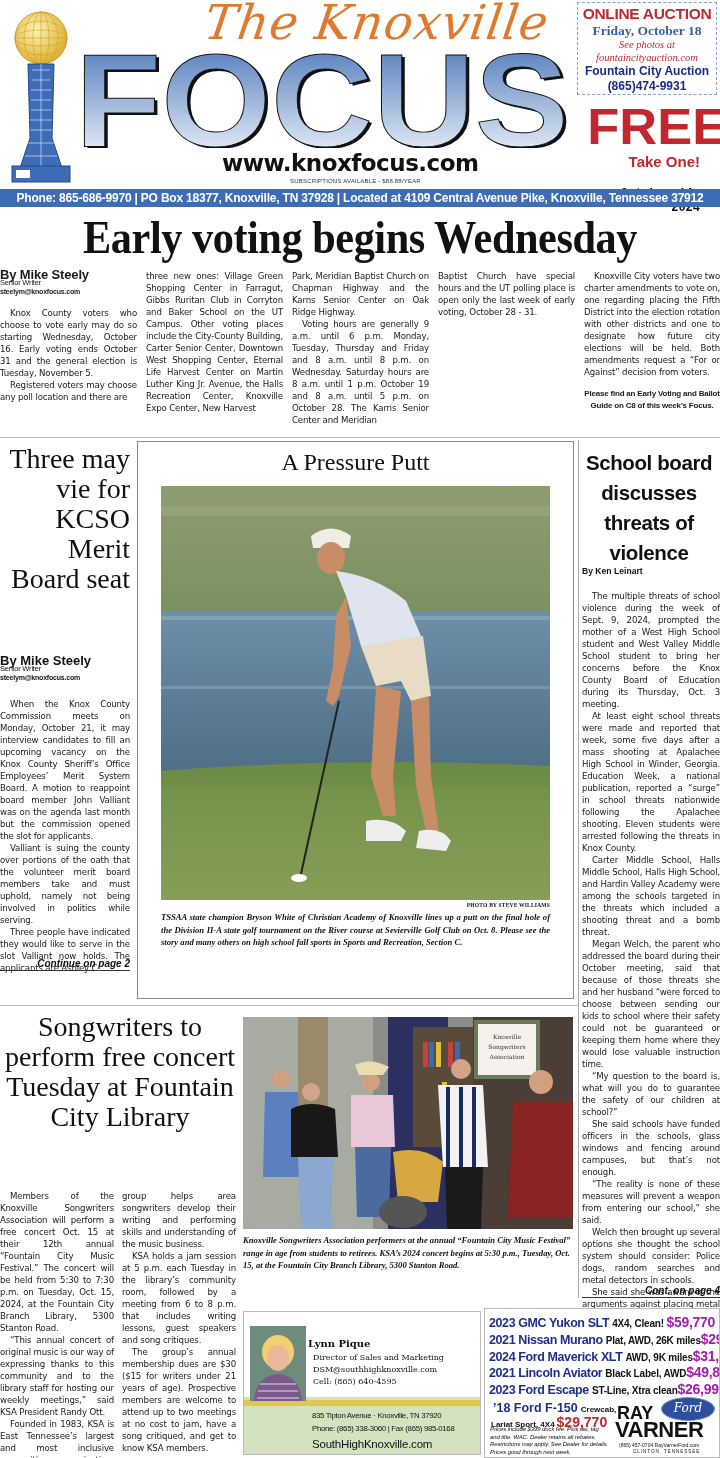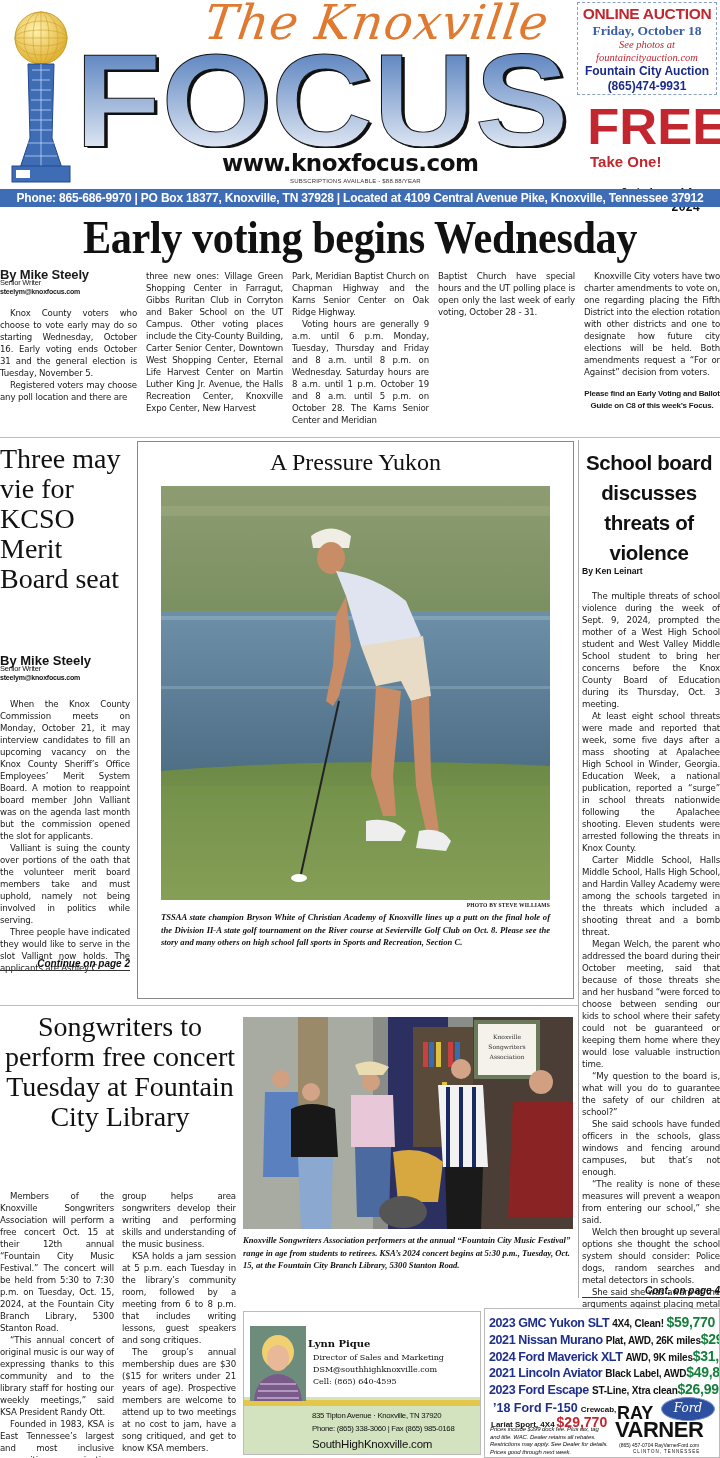--- a/index.html
+++ b/index.html
@@ -16,21 +16,21 @@
 
 #auction-box{left:577px;top:2px;width:140px;height:93px;border:1px dashed #8aa0c8;text-align:center;padding-top:2px;background:#fff}
 #auction-title{font-family:"Liberation Sans",sans-serif;font-weight:bold;font-size:15.5px;color:#c2262e;letter-spacing:-0.3px;line-height:18px}
 #auction-date{font-family:"Liberation Serif",serif;font-weight:bold;font-size:13.5px;color:#3a5da8;line-height:16px}
 #auction-see{font-family:"Liberation Serif",serif;font-style:italic;font-size:10.5px;color:#c2262e;line-height:12px}
 #auction-url{font-family:"Liberation Serif",serif;font-style:italic;font-size:10.5px;color:#c2262e;line-height:13px}
 #auction-name{font-family:"Liberation Sans",sans-serif;font-weight:bold;font-size:12px;color:#1a2a8a;line-height:15px}
 #auction-phone{font-family:"Liberation Sans",sans-serif;font-weight:bold;font-size:12px;color:#1a2a8a;line-height:15px}
 
 #free{left:590px;top:102px;width:110px;text-align:center;font-family:"Liberation Sans",sans-serif;font-weight:bold;font-size:50px;color:#c2262e;line-height:50px;transform:scaleX(1.05)}
-#take-one{left:590px;top:153px;width:110px;text-align:left;font-family:"Liberation Sans",sans-serif;font-weight:bold;font-size:15px;color:#c2262e}
+#take-one{left:590px;top:153px;width:110px;text-align:right;font-family:"Liberation Sans",sans-serif;font-weight:bold;font-size:15px;color:#c2262e}
 #issue-date{left:590px;top:187px;width:110px;text-align:right;font-family:Liberation Mono, monospace;font-size:12px;color:#111;font-weight:bold}
 
 #contact-bar{left:0;top:189px;width:720px;height:18px;background:#3e6db5;color:#fff;text-align:center;font-family:"Liberation Sans",sans-serif;font-weight:bold;font-size:12px;line-height:18px;letter-spacing:-0.2px}
 
 #headline{left:0;top:212px;width:720px;text-align:center;font-family:"Liberation Serif",serif;font-size:46px;font-weight:bold;letter-spacing:-0.5px;line-height:52px;transform:scaleX(0.92)}
 
 .byline-name{font-family:"Liberation Sans",sans-serif;font-weight:bold;font-size:13px;line-height:9px}
 .byline-sub{font-family:"Liberation Sans",sans-serif;font-size:7.5px;line-height:8.5px;letter-spacing:-0.2px}
 .byline-email{font-family:"Liberation Sans",sans-serif;font-weight:bold;font-size:7px;line-height:8.5px;letter-spacing:-0.2px}
 
@@ -42,21 +42,21 @@
 #vote-col2{left:146px;top:270px;width:137px}
 #vote-col3{left:292px;top:270px;width:137px}
 #vote-col4{left:438px;top:270px;width:137px}
 #vote-col5{left:584px;top:270px;width:136px}
 .guide-note{font-family:"Liberation Sans",sans-serif;font-weight:bold;font-size:8px;text-align:center;line-height:12px;margin-top:10px;letter-spacing:-0.2px}
 
 
 #sep-top{left:0;top:437px;width:720px;height:1px;background:#bbb}
 
 
-#kcso-headline{left:0;top:444px;width:130px;text-align:left;font-family:"Liberation Serif",serif;font-size:28px;line-height:30px;color:#111}
+#kcso-headline{left:0;top:444px;width:130px;text-align:right;font-family:"Liberation Serif",serif;font-size:28px;line-height:30px;color:#111}
 #kcso-byline{left:0;top:656px;width:130px}
 #kcso-body{left:0;top:698px;width:130px}
 #kcso-cont{left:0;top:958px;width:130px;text-align:right;font-family:"Liberation Sans",sans-serif;font-weight:bold;font-style:italic;font-size:10px;border-bottom:1px solid #333;padding-bottom:1px}
 
 
 #putt-box{left:137px;top:441px;width:437px;height:558px;border:1px solid #888;background:#fff}
 #putt-title{left:137px;top:447px;width:437px;text-align:center;font-family:"Liberation Serif",serif;font-size:24px;color:#111;line-height:30px}
 #putt-photo{left:161px;top:486px;width:389px;height:414px;overflow:hidden;background:#6f8a55}
 #photo-credit{left:161px;top:902px;width:389px;text-align:right;font-family:"Liberation Serif",serif;font-size:5.5px;font-weight:bold;letter-spacing:0.2px}
 #putt-caption{left:161px;top:911px;width:389px;font-family:"Liberation Serif",serif;font-style:italic;font-weight:bold;font-size:8.6px;line-height:12.5px;text-align:justify;color:#111}
@@ -86,21 +86,21 @@
 #lynn-email{position:absolute;left:69px;top:52px;font-family:"DejaVu Serif",serif;font-size:8px;line-height:12px}
 #lynn-cell{position:absolute;left:69px;top:64px;font-family:"DejaVu Serif",serif;font-size:8px;line-height:12px}
 #lynn-addr{position:absolute;left:68px;top:99px;font-family:"Liberation Sans",sans-serif;font-size:7.8px;letter-spacing:-0.3px}
 #lynn-phone{position:absolute;left:68px;top:112px;font-family:"Liberation Sans",sans-serif;font-size:7.8px;letter-spacing:-0.3px}
 #lynn-site{position:absolute;left:68px;top:126px;font-family:"Liberation Sans",sans-serif;font-size:11.5px;letter-spacing:-0.2px}
 
 #ad-cars{left:484px;top:1308px;width:236px;height:150px;border:1px solid #bbb;background:#fff;padding:3px 4px;overflow:hidden}
 .car-row{display:flex;align-items:baseline;justify-content:space-between;height:16.8px;white-space:nowrap}
 .car-model{font-family:"Liberation Sans",sans-serif;font-weight:bold;font-size:12.5px;color:#1e2f8c;letter-spacing:-0.4px}
 .car-desc{font-family:"Liberation Sans",sans-serif;font-weight:bold;font-size:10px;color:#111;margin-left:3px;letter-spacing:-0.2px}
-.car-price{font-family:"Liberation Sans",sans-serif;font-weight:bold;font-size:14px;color:#15803d;letter-spacing:-0.3px}
+.car-price{font-family:"Liberation Sans",sans-serif;font-weight:bold;font-size:14px;color:#a21caf;letter-spacing:-0.3px}
 #f150-row{position:absolute;left:8px;top:88px;white-space:nowrap}
 #f150-model{font-family:"Liberation Sans",sans-serif;font-weight:bold;font-size:12.5px;color:#1e2f8c}
 #f150-desc1{font-family:"Liberation Sans",sans-serif;font-weight:bold;font-size:8px;margin-left:3px}
 #f150-row2{position:absolute;left:6px;top:103px;white-space:nowrap}
 #f150-desc2{font-family:"Liberation Sans",sans-serif;font-weight:bold;font-size:8px}
 #f150-price{font-family:"Liberation Sans",sans-serif;font-weight:bold;font-size:14px;color:#c2262e;margin-left:2px}
 #car-disclaimer{position:absolute;left:5px;top:117px;width:120px;font-family:"Liberation Sans",sans-serif;font-style:italic;font-size:6px;line-height:7.5px;letter-spacing:-0.1px}
 #ray{position:absolute;left:132px;top:94px;font-family:"Liberation Sans",sans-serif;font-weight:bold;font-size:18px;letter-spacing:0px}
 #ford-oval{position:absolute;left:176px;top:88px;width:54px;height:24px;border-radius:50%;background:#2e4fa0;border:1.5px solid #7d95cc;color:#fff;font-family:"DejaVu Serif",serif;font-style:italic;font-size:12px;text-align:center;line-height:21px}
 #varner{position:absolute;left:130px;top:110px;font-family:"Liberation Sans",sans-serif;font-weight:bold;font-size:22px;letter-spacing:-0.5px;line-height:22px}
@@ -207,21 +207,21 @@
   <div class="byline-email">steelym@knoxfocus.com</div>
 </div>
 <div id="kcso-body" class="abs body">
   <p>When the Knox County Commission meets on Monday, October 21, it may interview candidates to fill an upcoming vacancy on the Knox County Sheriff’s Office Employees’ Merit System Board. A motion to reappoint board member John Valliant was on the agenda last month but the commission opened the slot for applicants.</p>
   <p>Valliant is suing the county over portions of the oath that the volunteer merit board members take and must uphold, namely not being involved in politics while serving.</p>
   <p>Three people have indicated they would like to serve in the slot Valliant now holds. The applicants are Ashley C.</p>
 </div>
 <div id="kcso-cont" class="abs">Continue on page 2</div>
 
 <div id="putt-box" class="abs"></div>
-<div id="putt-title" class="abs">A Pressure Yukon</div>
+<div id="putt-title" class="abs">A Pressure Putt</div>
 <div id="putt-photo" class="abs">
   <svg width="389" height="414" viewBox="0 0 389 414">
     <defs>
       <linearGradient id="gwater" x1="0" y1="0" x2="0" y2="1">
           <stop offset="0" stop-color="#6d8fa8"></stop>
           <stop offset="1" stop-color="#4e6f86"></stop>
         </linearGradient>
       <linearGradient id="ggreen" x1="0" y1="0" x2="0" y2="1">
           <stop offset="0" stop-color="#6b8a46"></stop>
           <stop offset="1" stop-color="#8aa05a"></stop>

